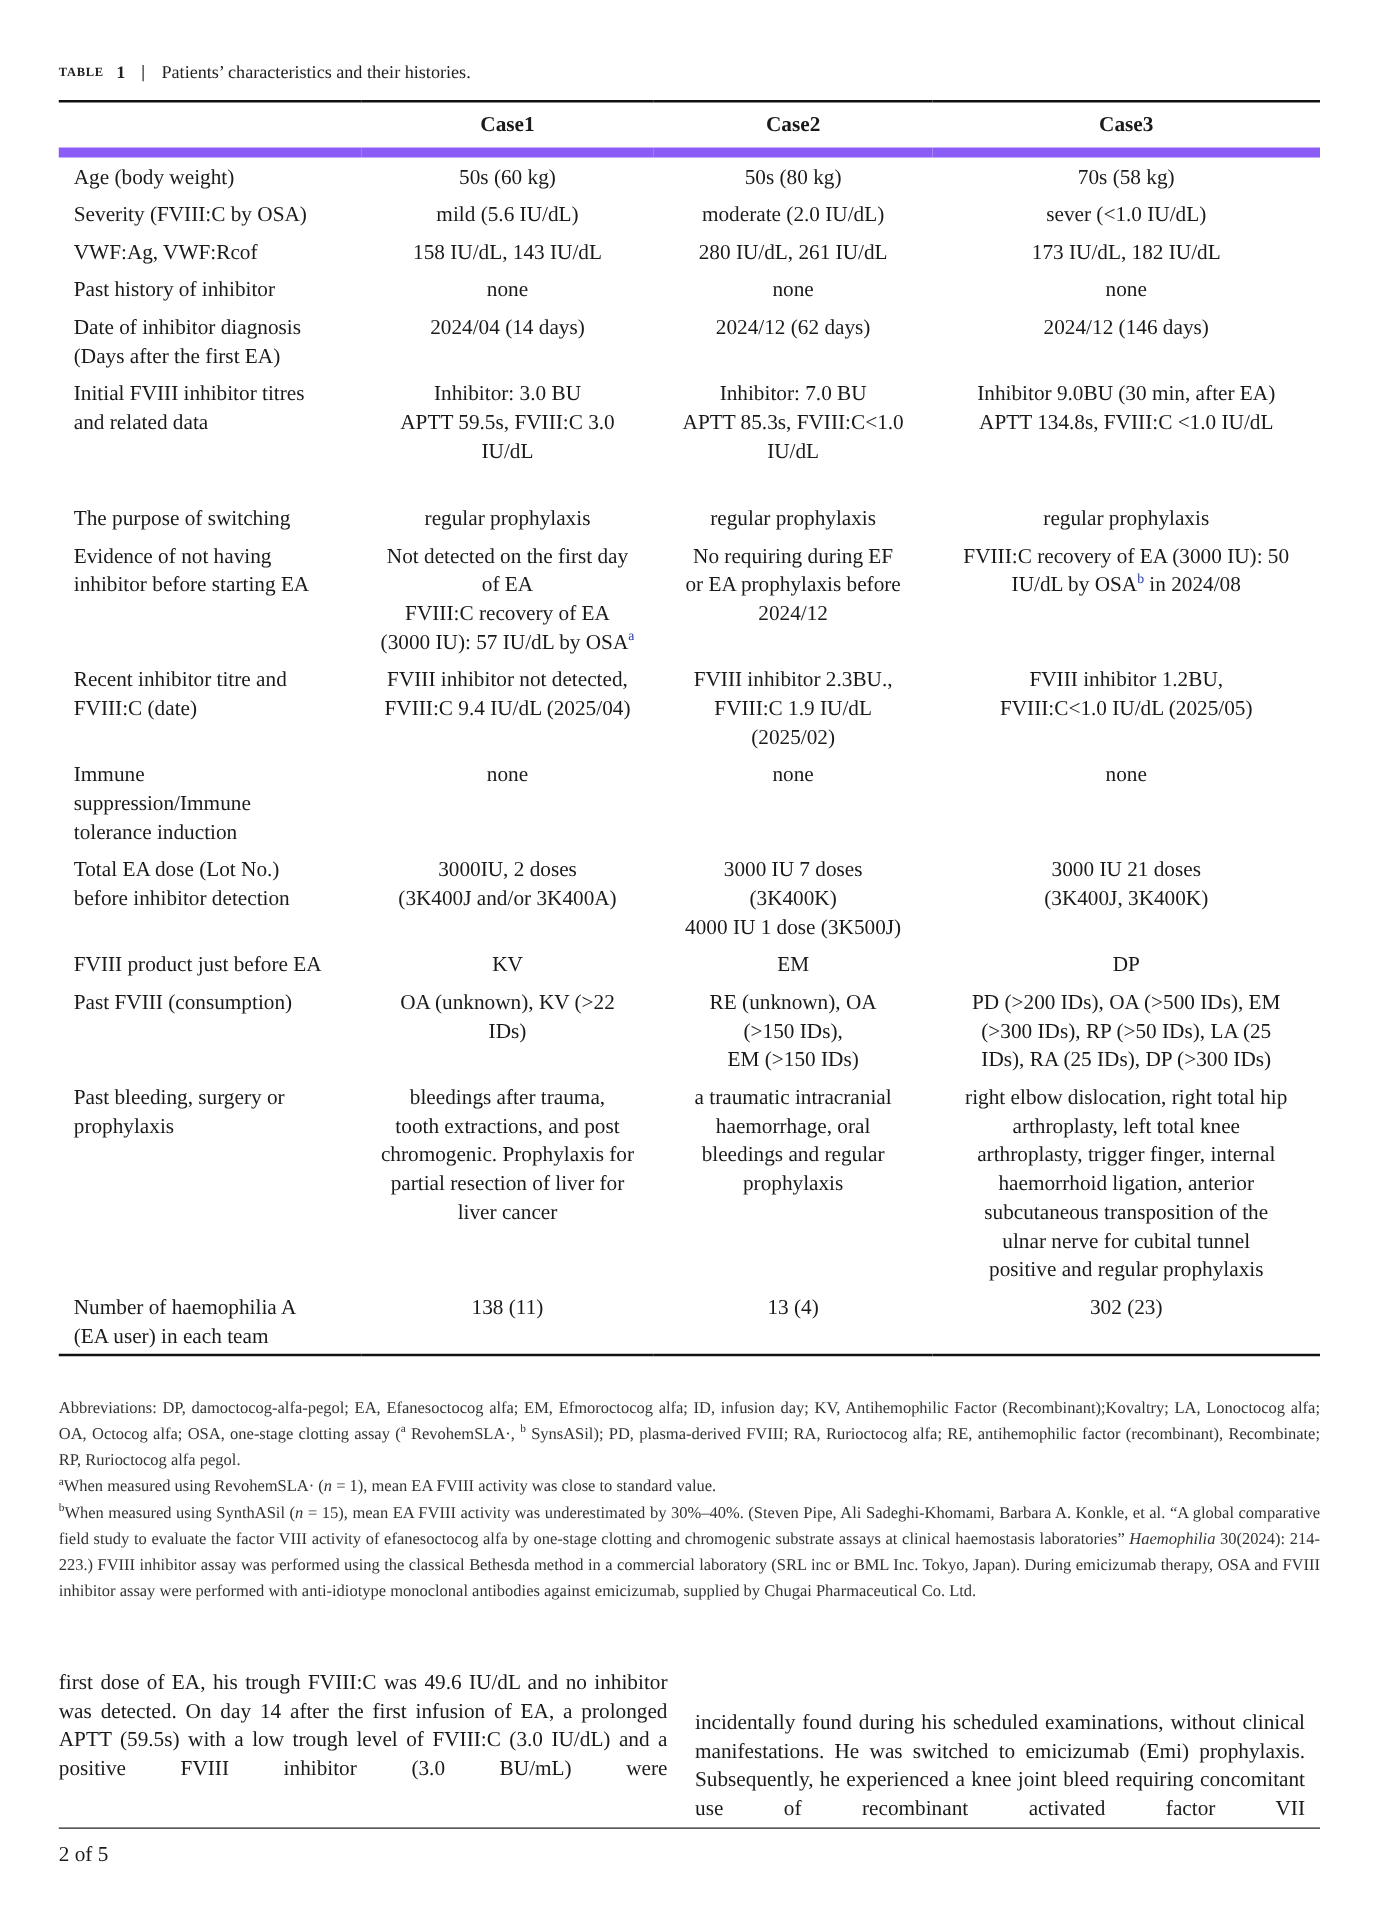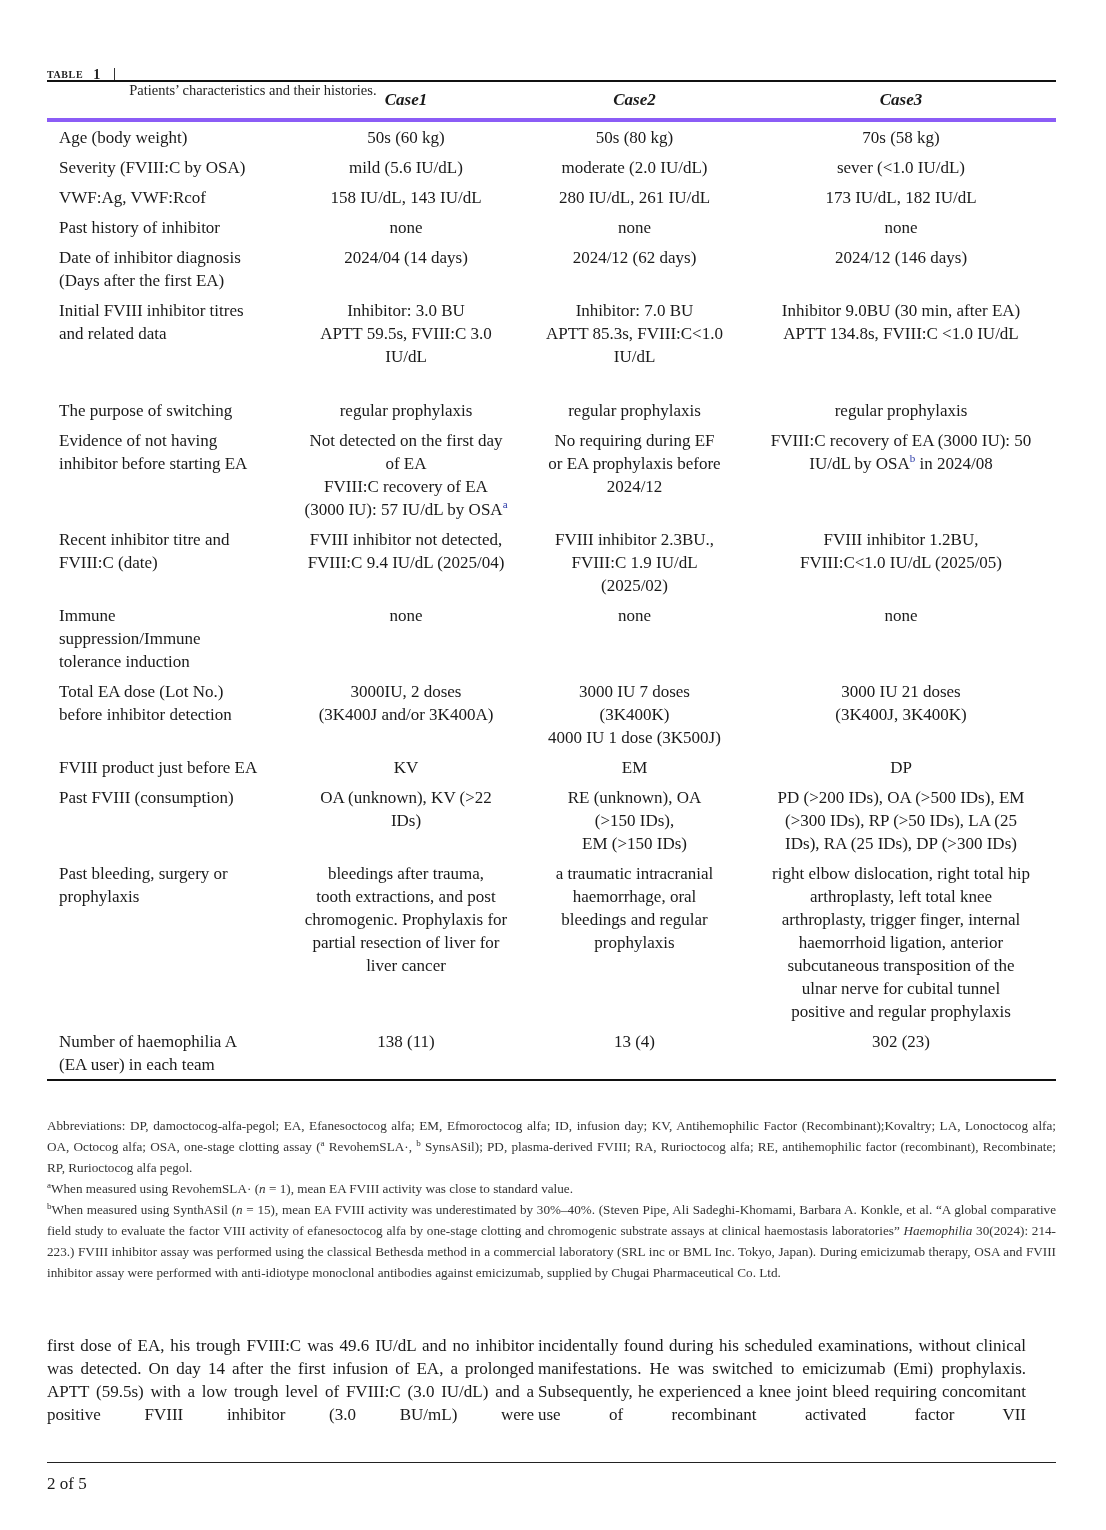--- a/index.html
+++ b/index.html
@@ -7,25 +7,25 @@
     width: 1106px; height: 1530px; position: relative; overflow: hidden;
     font-family: "Liberation Serif", "DejaVu Serif", serif; color: #1a1a1a;
   }
   .caption {
     position: absolute; left: 47px; top: 50px; font-size: 14.5px; color: #222;
     display: flex; align-items: center;
   }
   .caption .label { font-weight: bold; letter-spacing: 0.6px; font-size: 10px; }
   .caption .num { font-weight: bold; margin-left: 10px; font-size: 14px; }
   .caption .bar { display: inline-block; width: 1px; height: 13px; background: #333; margin: 0 14px 0 14px; }
-  .caption .title { color: #222; margin-top: 32px; }
+  .caption .title { color: #222; }
 
   .table-wrap { position: absolute; left: 47px; top: 80px; width: 1009px; }
   table { width: 100%; border-collapse: collapse; font-size: 17px; line-height: 23px; }
-  thead tr { border-top: 2px solid #111; border-bottom: 4px solid #8b5cf6; font-style: italic; }
+  thead tr { border-top: 2px solid #111; border-bottom: 8px solid #8b5cf6; }
   th { font-weight: bold; padding: 6px 0 7px 0; text-align: center; }
   td { padding: 4px 0 3px 0; vertical-align: top; text-align: center; }
   td.rowlabel { text-align: left; padding-left: 12px; }
   col.c0 { width: 242px; }
   col.c1 { width: 234px; }
   col.c2 { width: 223px; }
   col.c3 { width: 310px; }
   tbody tr:last-child { border-bottom: 2px solid #111; }
   tr.spacer-after td { padding-bottom: 27px; }
   sup.fn { color: #2a3aa8; font-size: 11px; line-height: 0; }
@@ -37,21 +37,21 @@
   }
   .footnotes p { margin: 0; }
   .footnotes sup { font-size: 9px; line-height: 0; }
   .footnotes i { font-style: italic; }
 
   .body-text {
     position: absolute; top: 1334px; font-size: 17px; line-height: 23px;
     text-align: justify; color: #1a1a1a;
   }
   .body-text.left { left: 47px; width: 487px; }
-  .body-text.right { left: 538px; width: 488px; }
+  .body-text.right { left: 556px; width: 488px; margin-top: 32px; }
   .body-text p { margin: 0; text-align-last: justify; }
 
   .footer-rule { position: absolute; left: 47px; top: 1462px; width: 1009px; height: 1px; background: #222; }
   .page-num { position: absolute; left: 47px; top: 1474px; font-size: 17px; }
   .journal { position: absolute; right: 50px; top: 1552px; font-size: 10px; font-style: italic; color: #333; }
   .journal .yr { font-style: normal; }
 </style>
 </head>
 <body>
 

